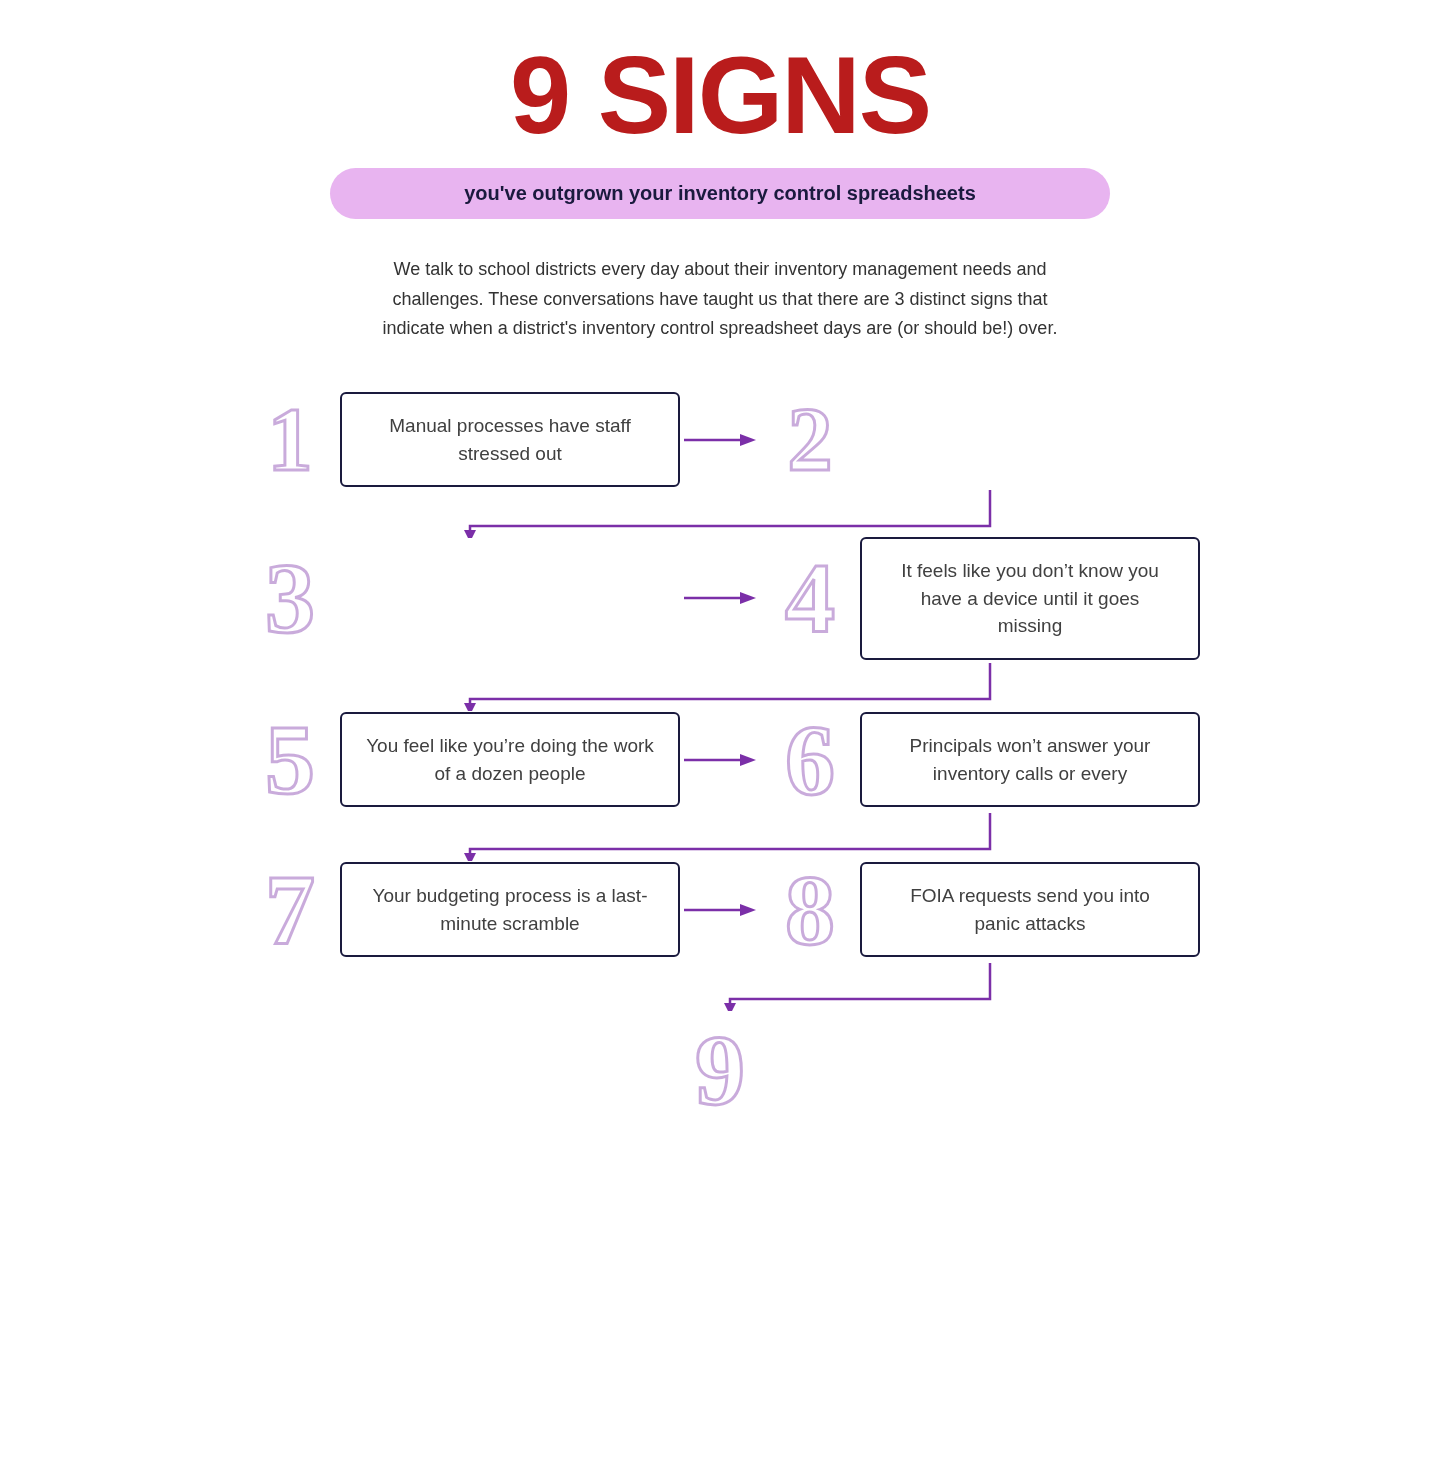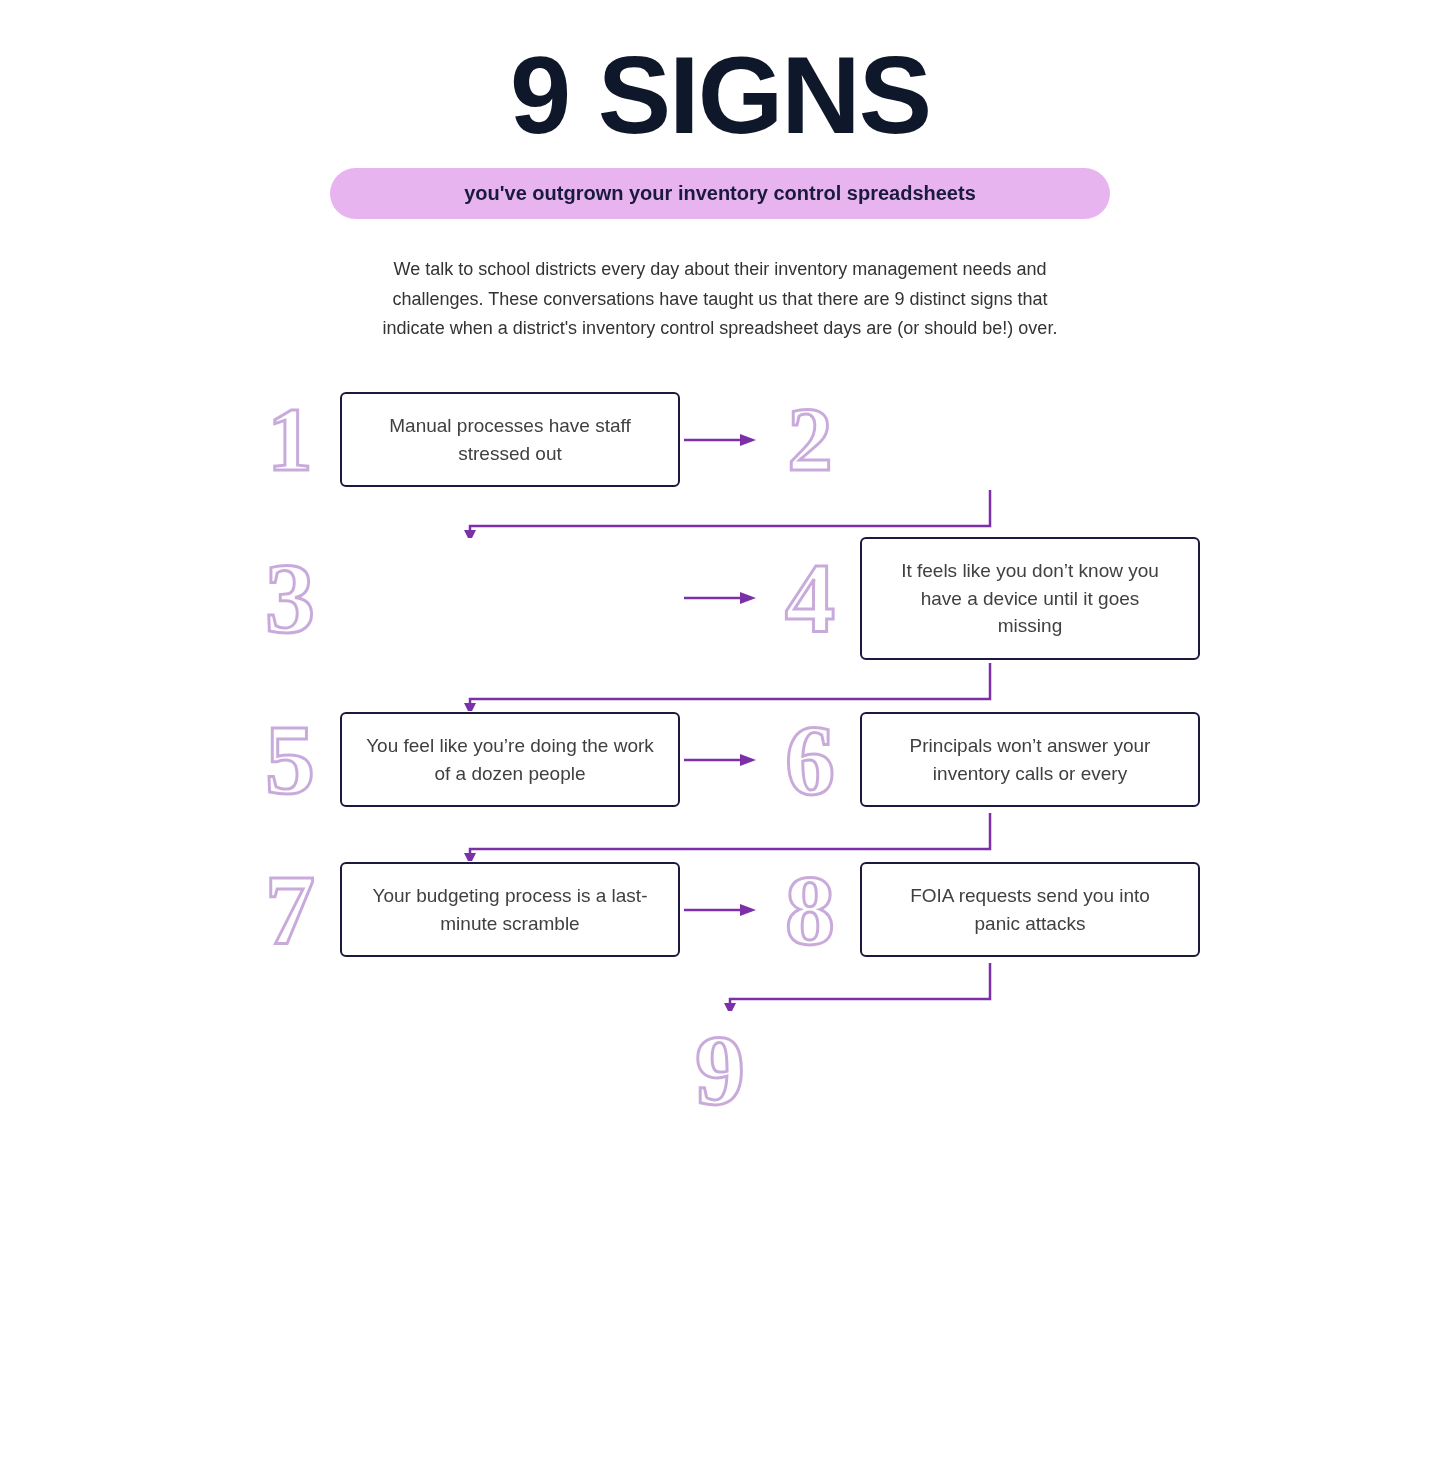--- a/index.html
+++ b/index.html
@@ -13,21 +13,21 @@
     }
     .page-container {
       width: 1080px;
       padding: 40px 60px 60px 60px;
       background: #ffffff;
     }
     .title {
       text-align: center;
       font-size: 110px;
       font-weight: 900;
-      color: #0f172a;
+      color: #b91c1c;
       font-family: Arial Black, Arial, sans-serif;
       letter-spacing: -2px;
       line-height: 1;
       margin-bottom: 18px;
     }
     .subtitle-pill {
       background: #e8b4f0;
       border-radius: 50px;
       text-align: center;
       padding: 14px 40px;
@@ -140,21 +140,21 @@
 <body>
 
 <div class="page-container">
 
   <h1 class="title">9 SIGNS</h1>
 
   <div class="subtitle-pill">
     <span>you've outgrown your inventory control spreadsheets</span>
   </div>
 
-  <p class="intro-text">We talk to school districts every day about their inventory management needs and challenges. These conversations have taught us that there are 9 distinct signs that indicate when a district's inventory control spreadsheet days are (or should be!) over.</p>
+  <p class="intro-text">We talk to school districts every day about their inventory management needs and challenges. These conversations have taught us that there are 3 distinct signs that indicate when a district's inventory control spreadsheet days are (or should be!) over.</p>
 
   <div class="layout">
 
     <div class="level">
       <div class="level-left">
         <div class="sign-num" style="font-family:Georgia,serif; -webkit-text-stroke:3px #7b2fa8; color:transparent; opacity:0.4;">1</div>
         <div class="sign-box wide">
           <span>Manual processes have staff stressed out</span>
         </div>
       </div>

